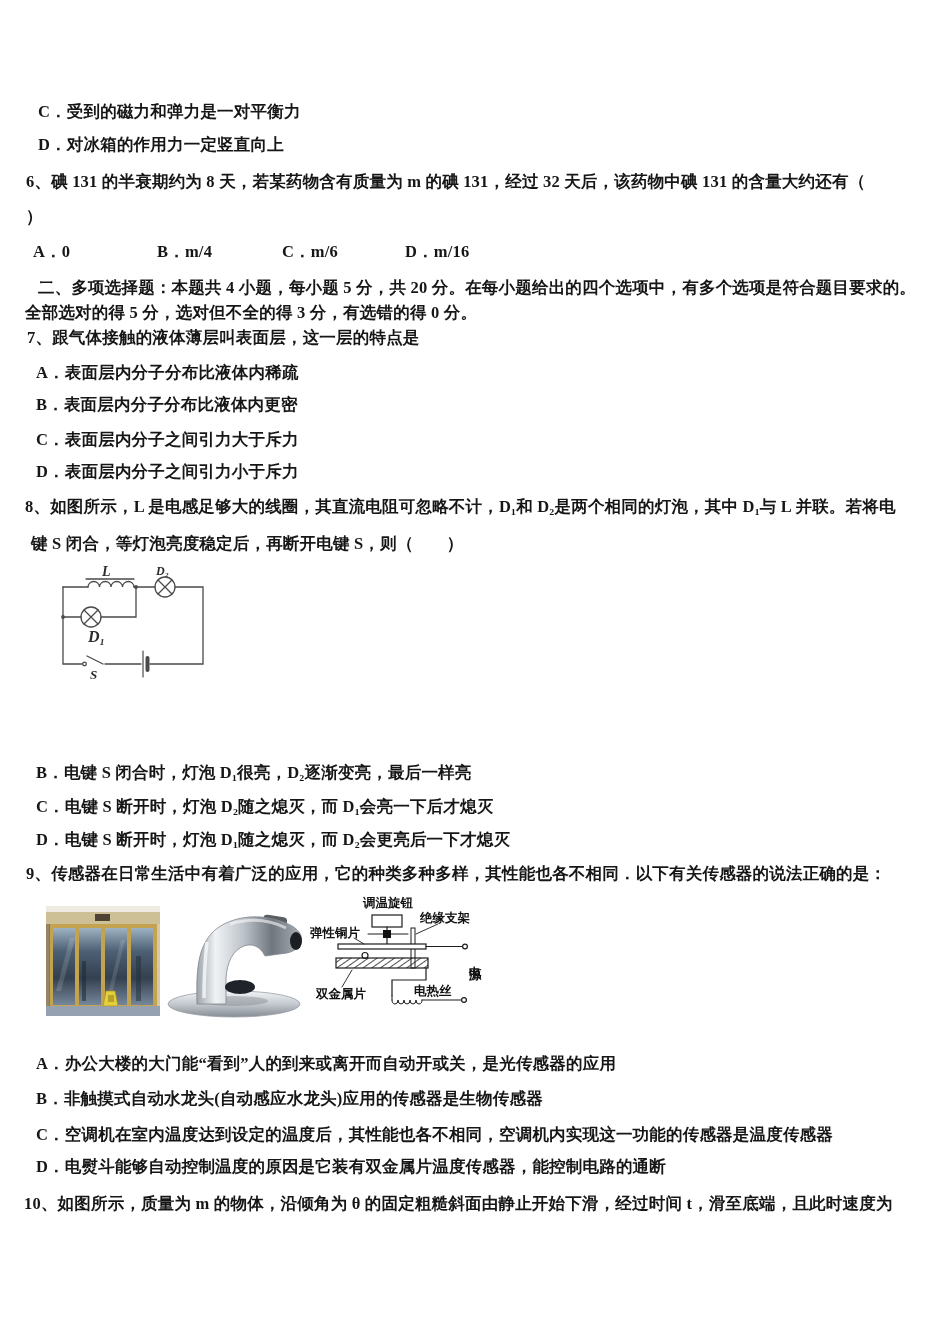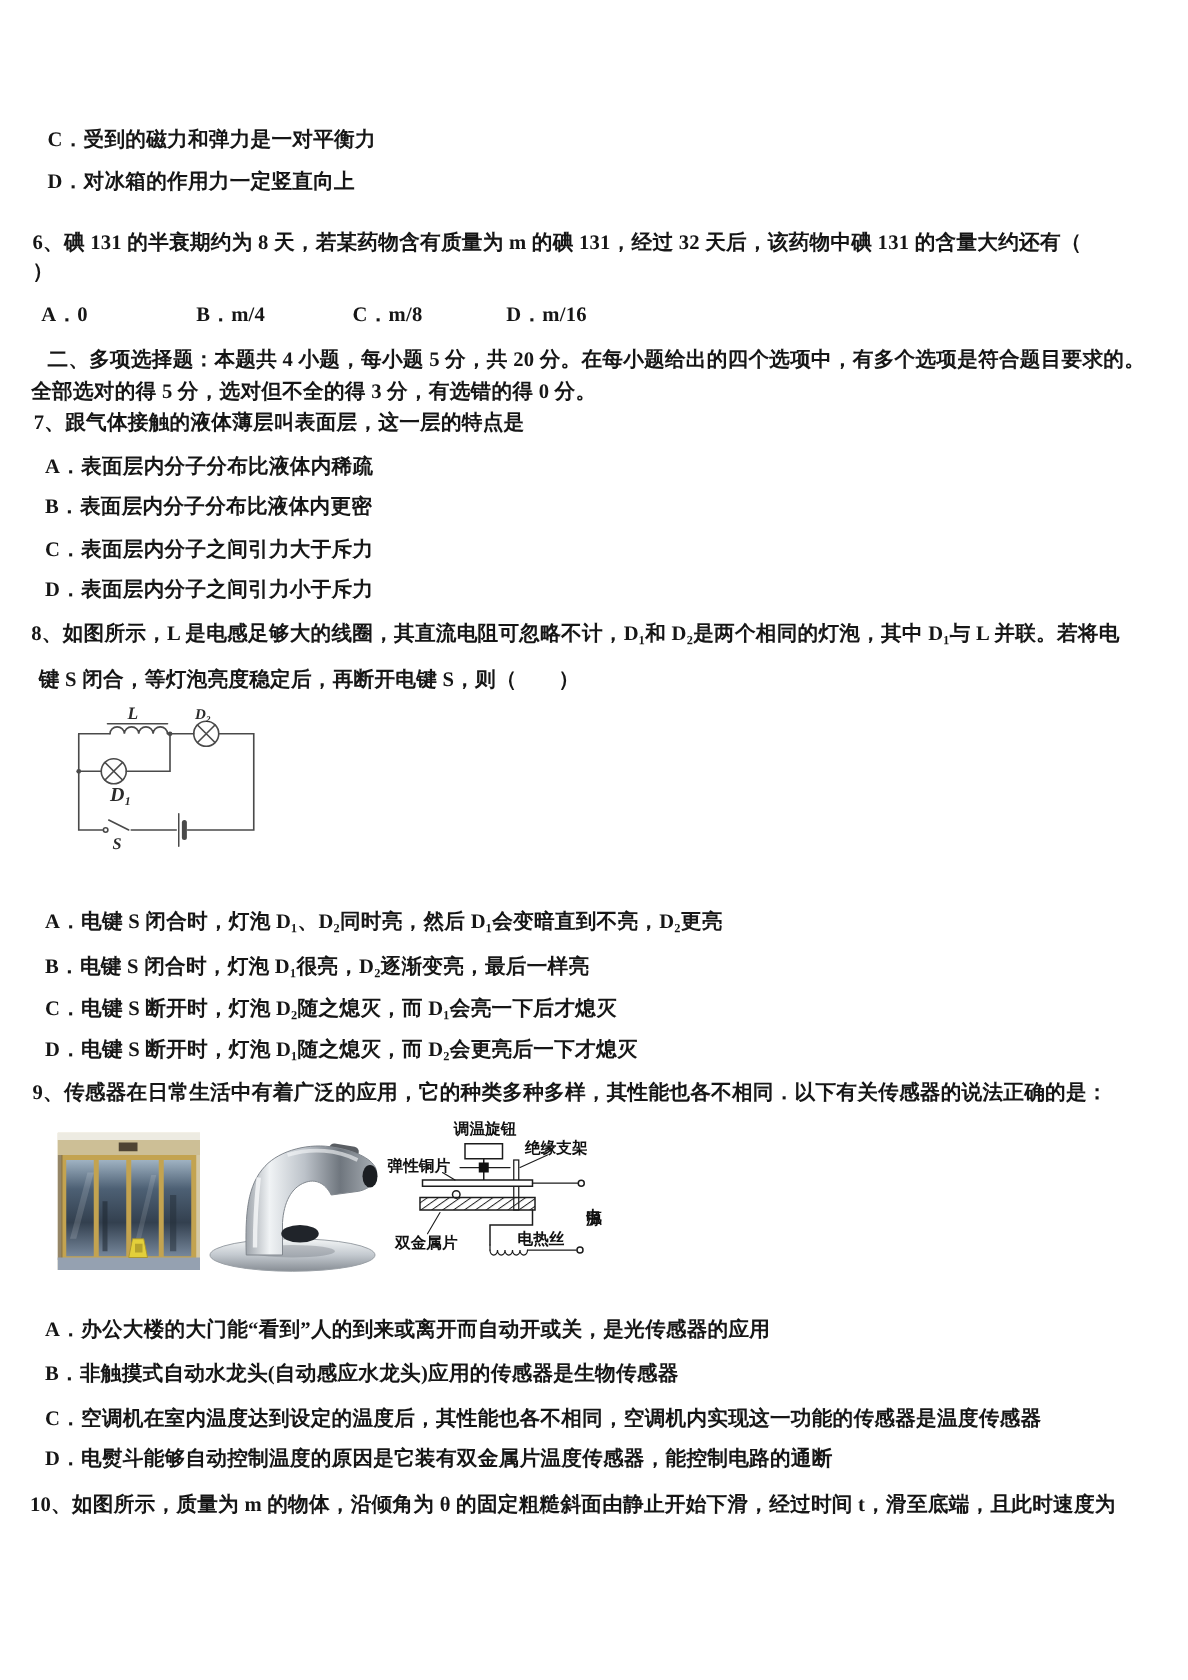--- a/index.html
+++ b/index.html
@@ -29,26 +29,26 @@
   .dlbl.vert { writing-mode:vertical-rl; letter-spacing:2px; }
 </style>
 </head>
 <body>
 
 <div class="page">
 
   <div class="ln" style="left:38px; top:101px">C．受到的磁力和弹力是一对平衡力</div>
   <div class="ln" style="left:38px; top:134px">D．对冰箱的作用力一定竖直向上</div>
 
-  <div class="ln" style="left:26px; top:183px">6、碘 131 的半衰期约为 8 天，若某药物含有质量为 m 的碘 131，经过 32 天后，该药物中碘 131 的含量大约还有（</div>
+  <div class="ln" style="left:26px; top:171px">6、碘 131 的半衰期约为 8 天，若某药物含有质量为 m 的碘 131，经过 32 天后，该药物中碘 131 的含量大约还有（</div>
   <div class="ln" style="left:26px; top:206px">）</div>
   <div>
     <div class="ln" style="left:33px;  top:241px">A．0</div>
     <div class="ln" style="left:157px; top:241px">B．m/4</div>
-    <div class="ln" style="left:282px; top:241px">C．m/8</div>
+    <div class="ln" style="left:282px; top:241px">C．m/6</div>
     <div class="ln" style="left:405px; top:241px">D．m/16</div>
   </div>
 
   <div class="ln" style="left:38px; top:277px">二、多项选择题：本题共 4 小题，每小题 5 分，共 20 分。在每小题给出的四个选项中，有多个选项是符合题目要求的。</div>
   <div class="ln" style="left:25px; top:302px">全部选对的得 5 分，选对但不全的得 3 分，有选错的得 0 分。</div>
 
   <div class="ln" style="left:27px; top:327px">7、跟气体接触的液体薄层叫表面层，这一层的特点是</div>
   <div class="ln" style="left:36px; top:362px">A．表面层内分子分布比液体内稀疏</div>
   <div class="ln" style="left:36px; top:429px">C．表面层内分子之间引力大于斥力</div>
   <div class="ln" style="left:36px; top:394px">B．表面层内分子分布比液体内更密</div>
@@ -80,21 +80,20 @@
       </g>
       <circle cx="81" cy="25" r="1.9" fill="#4a4a4a"></circle>
       <circle cx="8" cy="55" r="1.9" fill="#4a4a4a"></circle>
     </svg>
     <div class="clbl" style="left:47px;  top:2px;  font-size:14px">L</div>
     <div class="clbl" style="left:101px; top:2px;  font-size:12px">D₂</div>
     <div class="clbl" style="left:33px;  top:66px; font-size:16px">D₁</div>
     <div class="clbl" style="left:35px;  top:105px">S</div>
   </div>
 
-  <div class="ln" style="left:36px; top:726px">A．电键 S 闭合时，灯泡 D₁、D₂同时亮，然后 D₁会变暗直到不亮，D₂更亮</div>
   <div class="ln" style="left:36px; top:796px">C．电键 S 断开时，灯泡 D₂随之熄灭，而 D₁会亮一下后才熄灭</div>
   <div class="ln" style="left:36px; top:762px">B．电键 S 闭合时，灯泡 D₁很亮，D₂逐渐变亮，最后一样亮</div>
   <div class="ln" style="left:36px; top:829px">D．电键 S 断开时，灯泡 D₁随之熄灭，而 D₂会更亮后一下才熄灭</div>
 
   <div class="ln" style="left:26px; top:863px">9、传感器在日常生活中有着广泛的应用，它的种类多种多样，其性能也各不相同．以下有关传感器的说法正确的是：</div>
 
   <div class="diagram" style="left:46px; top:906px; width:114px; height:110px">
     <svg width="114" height="110" viewBox="0 0 114 110">
       <defs>
         <linearGradient id="glassG" x1="0" y1="0" x2="0" y2="1">

